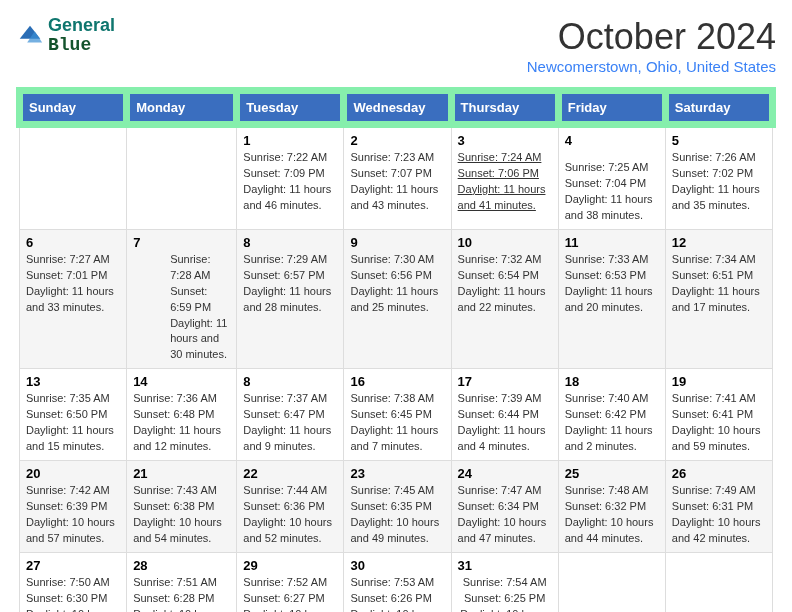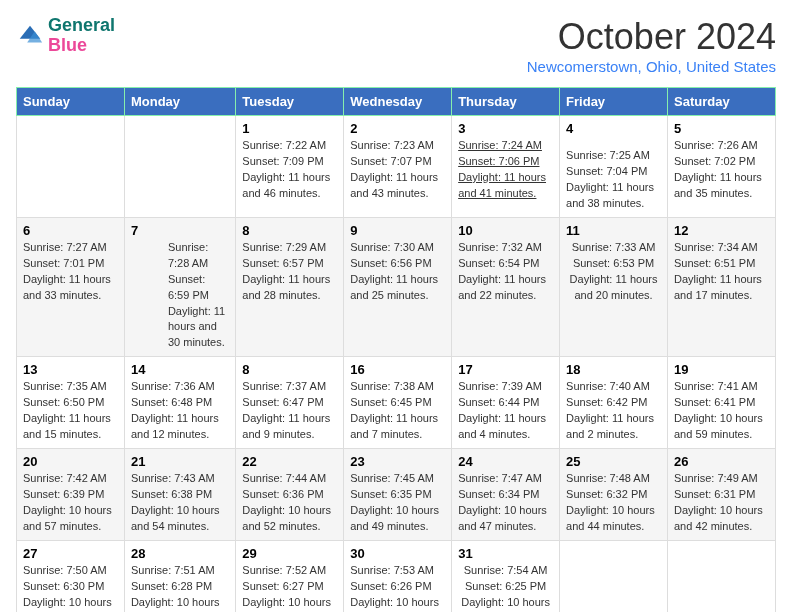--- a/index.html
+++ b/index.html
@@ -20,21 +20,21 @@
       display: flex;
       align-items: center;
       gap: 4px;
     }
     .logo-text {
       font-size: 18px;
       font-weight: bold;
       line-height: 1.1;
     }
     .logo-general { color: #0f766e; }
-    .logo-blue { color: #ec4899; }
+    .logo-blue { color: #14532d; font-family: Liberation Mono, monospace; }
     .logo-icon {
       width: 28px;
       height: 28px;
     }
     .title-block {
       text-align: right;
     }
     .month-title {
       font-size: 36px;
       font-weight: normal;
@@ -50,21 +50,21 @@
       font-size: 11px;
     }
     .calendar thead tr {
       background-color: #3a6ebf;
       color: #fff;
     }
     .calendar thead th {
       padding: 6px 6px;
       font-weight: bold;
       font-size: 13px;
-      border: 1px solid #86efac;
+      border: 7px solid #86efac;
       text-align: left;
     }
     .calendar tbody tr {
       border-bottom: 1px solid #ccc;
     }
     .calendar tbody td {
       padding: 5px 6px;
       vertical-align: top;
       border: 1px solid #ddd;
       min-width: 100px;
@@ -181,21 +181,21 @@
 Daylight: 11 hours and 25 minutes.</div>
         </td>
         <td>
           <span class="day-number">10</span>
           <div class="day-info" style="white-space: pre-line;">Sunrise: 7:32 AM
 Sunset: 6:54 PM
 Daylight: 11 hours and 22 minutes.</div>
         </td>
         <td>
           <span class="day-number">11</span>
-          <div class="day-info" style="white-space: pre-line; text-align: center;">Sunrise: 7:33 AM
+          <div class="day-info" style="white-space: pre-line;">Sunrise: 7:33 AM
 Sunset: 6:53 PM
 Daylight: 11 hours and 20 minutes.</div>
         </td>
         <td>
           <span class="day-number">12</span>
           <div class="day-info" style="white-space: pre-line;">Sunrise: 7:34 AM
 Sunset: 6:51 PM
 Daylight: 11 hours and 17 minutes.</div>
         </td>
       </tr>

